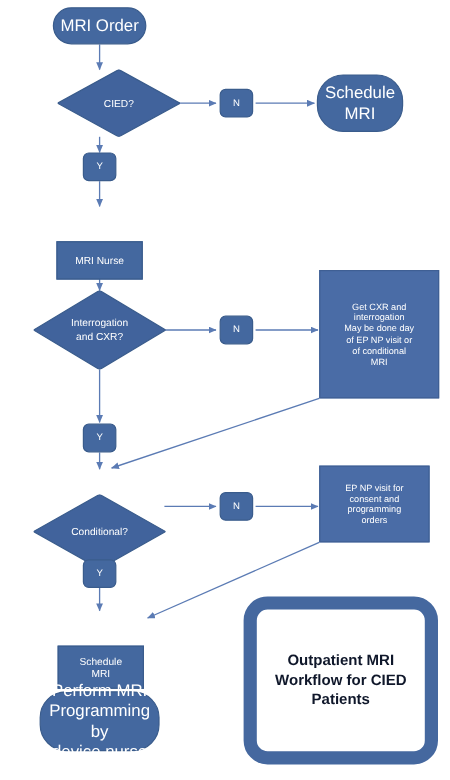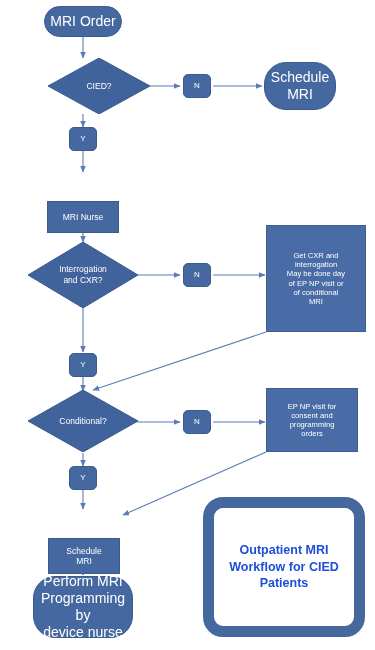--- a/index.html
+++ b/index.html
@@ -106,21 +106,21 @@
     box-sizing: border-box;
     background: #ffffff;
     border: 11px solid #45689F;
     border-radius: 20px;
     display: flex;
     align-items: center;
     justify-content: center;
     z-index: 4;
   }
   .title-box .inner {
-    color: #1d4ed8;
+    color: #0f172a;
     font-size: 12.5px;
     font-weight: bold;
     text-align: center;
     line-height: 1.35;
     white-space: pre-line;
     padding: 0 6px;
   }
 </style>
 </head>
 <body>
@@ -217,21 +217,21 @@
 May be done day
 of EP NP visit or
 of conditional
 MRI</span>
   </div>
 
   <div class="node chip" style="left:69px; top:353px; width:28px; height:24px;">
     <span class="lbl">Y</span>
   </div>
 
-  <div class="diamond" style="left:28px; top:390px; width:110px; height:62px;">
+  <div class="diamond" style="left:28px; top:412px; width:110px; height:62px;">
     <svg width="110" height="62" viewBox="0 0 110 62">
       <polygon points="55,0 110,31 55,62 0,31" fill="#41639C" stroke="#3a5c8c" stroke-width="1"></polygon>
     </svg>
     <span class="dtext">Conditional?</span>
   </div>
 
   <div class="node chip" style="left:183px; top:410px; width:28px; height:24px;">
     <span class="lbl">N</span>
   </div>
 
@@ -244,21 +244,21 @@
 
   <div class="node chip" style="left:69px; top:466px; width:28px; height:24px;">
     <span class="lbl">Y</span>
   </div>
 
   <div class="node proc" style="left:48px; top:510px; width:72px; height:36px;">
     <span class="lbl">Schedule
 MRI</span>
   </div>
 
-  <div class="node term term-big" style="left:33px; top:576px; width:100px; height:62px;">
+  <div class="node term term-big" style="left:33px; top:576px; width:100px; height:50px;">
     <span class="lbl">Perform MRI
 Programming by
 device nurse</span>
   </div>
 
   <div class="title-box" style="left:203px; top:497px; width:162px; height:140px;">
     <span class="inner">Outpatient MRI
 Workflow for CIED
 Patients</span>
   </div>

